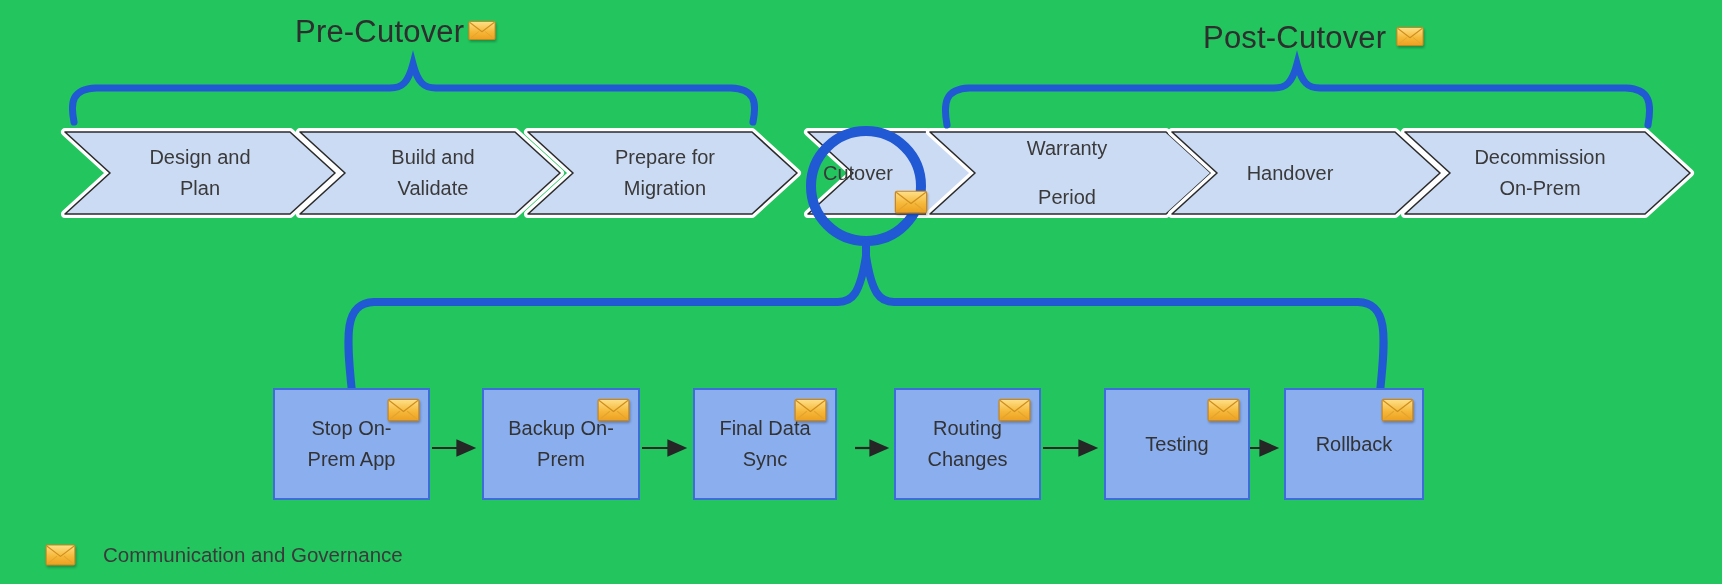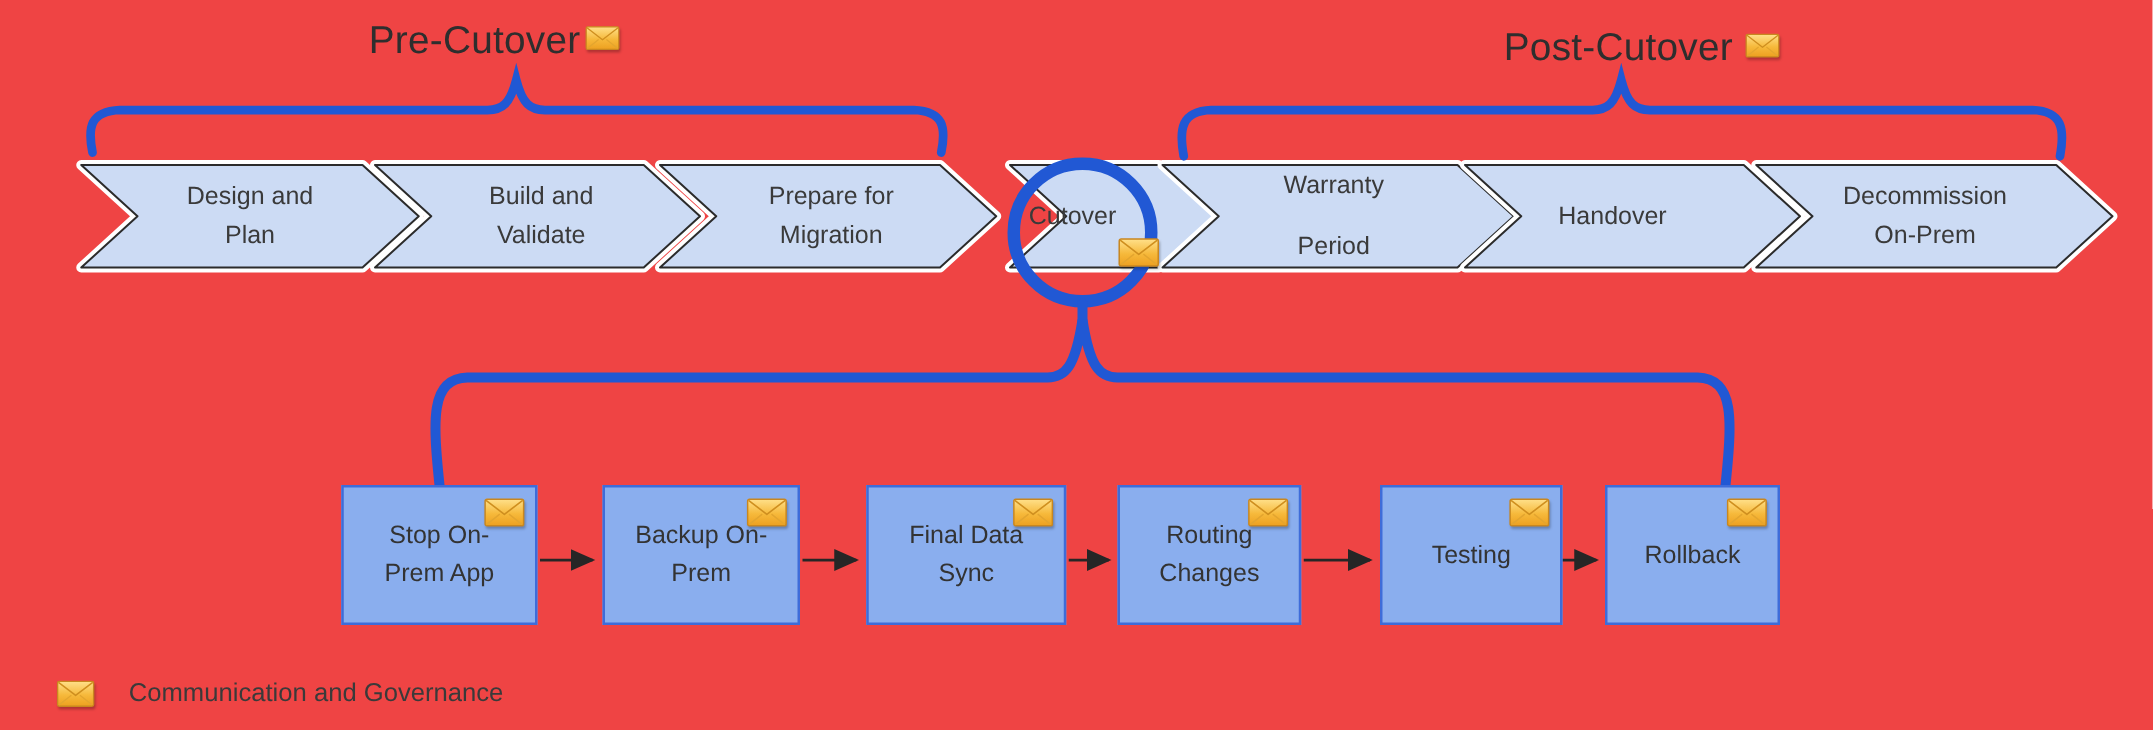--- a/index.html
+++ b/index.html
@@ -1,17 +1,17 @@
 <!DOCTYPE html>
 <html><head>
 <meta charset="utf-8">
 <style>
   html,body{margin:0;padding:0;background:#ffffff;}
   .canvas{
-    position:relative;width:1722px;height:584px;background:#ef4444;
+    position:relative;width:1722px;height:584px;background:#22c55e;
     font-family:"Liberation Sans", sans-serif;color:#333;overflow:hidden;
   }
   svg.layer{position:absolute;left:0;top:0;pointer-events:none;}
   
   .section-title{
     position:absolute;display:flex;align-items:center;
     font-size:31px;color:#2e2e2e;letter-spacing:0.2px;
   }
   .section-title .env{margin-left:4px;}
   
@@ -162,21 +162,21 @@
   </div>
   <div class="step-box" style="left:482px;width:158px;">
     <span class="env">
       <svg width="33" height="26" viewBox="0 0 36 28">
           <use href="#env-symbol"></use>
         </svg>
     </span>
     <div>Backup On-</div>
     <div>Prem</div>
   </div>
-  <div class="step-box" style="left:693px;width:160px;">
+  <div class="step-box" style="left:693px;width:144px;">
     <span class="env">
       <svg width="33" height="26" viewBox="0 0 36 28">
           <use href="#env-symbol"></use>
         </svg>
     </span>
     <div>Final Data</div>
     <div>Sync</div>
   </div>
   <div class="step-box" style="left:894px;width:147px;">
     <span class="env">

